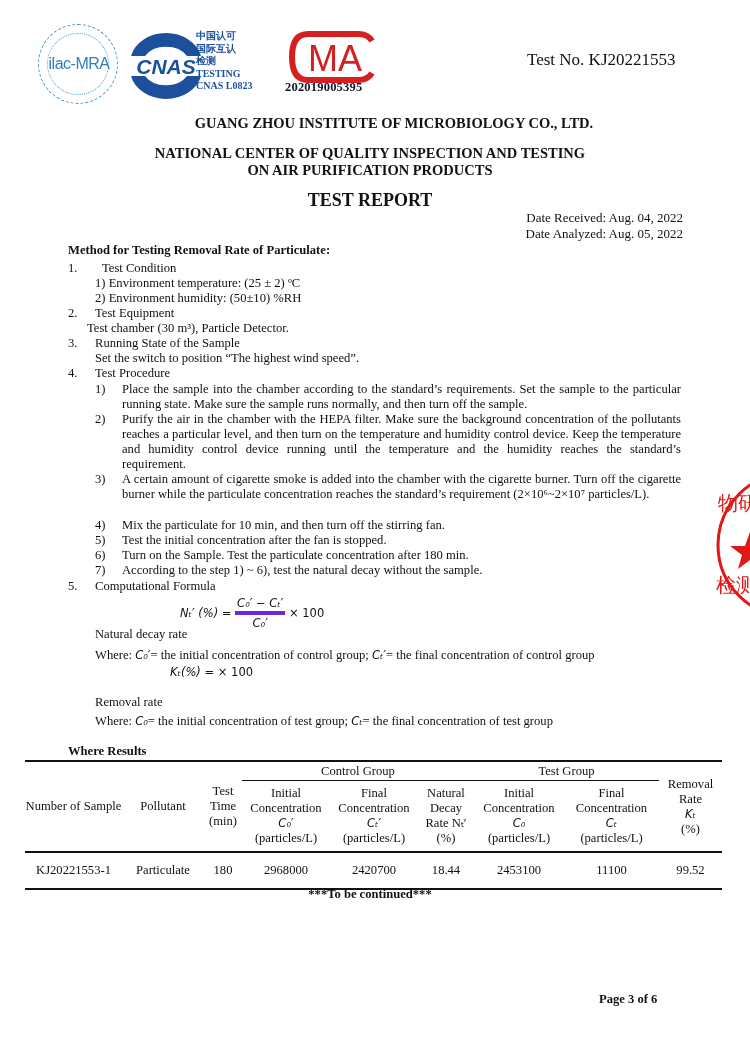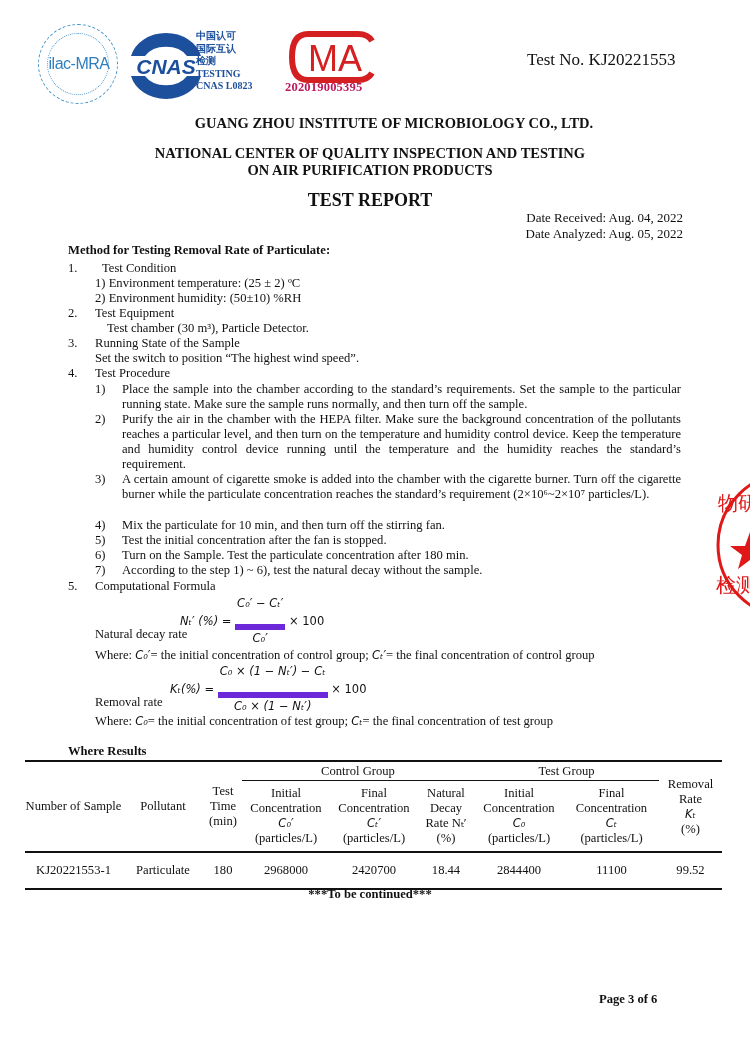--- a/index.html
+++ b/index.html
@@ -10,32 +10,32 @@
   .ilac { left: 38px; top: 24px; width: 80px; height: 80px; border-radius: 50%;
           border: 1.5px dashed #3d8fc7; box-sizing: border-box; }
   .ilac .inner { position: absolute; left: 8px; top: 8px; right: 8px; bottom: 8px; border-radius: 50%;
           border: 1px dotted #4a97cc; }
   .ilac .txt { position: absolute; left: -2px; top: 30px; width: 84px; text-align: center;
           font-family: "Liberation Sans", sans-serif; font-size: 16px; color: #2f7fbf; letter-spacing: -0.5px; }
   .cnas { left: 125px; top: 30px; width: 82px; height: 72px; }
   .cnas-txt { left: 196px; top: 30px; font-family: "Liberation Serif", serif; font-size: 10px; line-height: 12.5px;
               color: #1c4f9c; font-weight: bold; }
   .cma { left: 288px; top: 31px; width: 92px; height: 52px; }
-  .cma-num { left: 285px; top: 80px; font-size: 12.5px; font-weight: bold; color: #be185d; letter-spacing: 0.2px; }
+  .cma-num { left: 285px; top: 80px; font-size: 12.5px; font-weight: bold; color: #0f172a; letter-spacing: 0.2px; }
   .testno { left: 527px; top: 50px; font-size: 17px; }
   .h1 { left: 0; width: 740px; text-align: center; font-weight: bold; }
   .right { right: 67px; text-align: right; font-size: 13px; }
   .body-text { font-size: 12.6px; line-height: 15px; }
   .num { position: absolute; }
   .proc { position: absolute; left: 95px; width: 586px; font-size: 12.6px; line-height: 15px; text-align: justify; }
   .proc .n { position: absolute; left: 0; }
   .proc .t { margin-left: 27px; display: block; }
   .math { font-family: "DejaVu Sans", sans-serif; font-style: italic; font-size: 11.5px; }
   .frac { display: inline-block; vertical-align: middle; text-align: center; }
-  .frac .top { display: block; border-bottom: 6px solid #6d28d9; padding: 0 2px 14px; }
+  .frac .top { display: block; border-bottom: 4px solid #6d28d9; padding: 0 2px 1px; }
   .frac .bot { display: block; padding-top: 1px; }
   table.res { position: absolute; left: 25px; top: 760px; width: 697px; border-collapse: collapse;
               font-size: 12.6px; line-height: 15px; text-align: center; }
   table.res th { font-weight: normal; vertical-align: middle; padding: 0; }
   table.res td { padding: 0; height: 35px; }
   .stamp { right: -40px; top: 470px; width: 80px; height: 150px; }
 </style>
 </head>
 <body>
 
@@ -79,21 +79,21 @@
   <span class="num">1.</span>
   <span style="position:absolute;left:34px;white-space:nowrap;font-family:Liberation Serif, serif;">Test Condition</span>
 </div>
 <div class="abs body-text" style="left:95px;top:276px;white-space:nowrap;">1)  Environment temperature: (25 ± 2) ºC</div>
 <div class="abs body-text" style="left:95px;top:291px;white-space:nowrap;">2)  Environment humidity: (50±10) %RH</div>
 
 <div class="abs body-text" style="left:68px;top:306px;">
   <span class="num">2.</span>
   <span style="position:absolute;left:27px;white-space:nowrap;">Test Equipment</span>
 </div>
-<div class="abs body-text" style="left:107px;top:321px;white-space:nowrap;">Test chamber (30 m³), Particle Detector.</div>
+<div class="abs body-text" style="left:87px;top:321px;white-space:nowrap;">Test chamber (30 m³), Particle Detector.</div>
 
 <div class="abs body-text" style="left:68px;top:336px;">
   <span class="num">3.</span>
   <span style="position:absolute;left:27px;white-space:nowrap;">Running State of the Sample</span>
 </div>
 <div class="abs body-text" style="left:95px;top:351px;white-space:nowrap;">Set the switch to position “The highest wind speed”.</div>
 
 <div class="abs body-text" style="left:68px;top:366px;">
   <span class="num">4.</span>
   <span style="position:absolute;left:27px;white-space:nowrap;">Test Procedure</span>
@@ -138,21 +138,20 @@
   <span class="frac"><span class="top">C₀′ − Cₜ′</span><span class="bot">C₀′</span></span>
   <span style="vertical-align:middle;font-style:normal;">× 100</span>
 </div>
 <div class="abs body-text" style="left:95px;top:627px;">Natural decay rate</div>
 <div class="abs body-text" style="left:95px;top:648px;white-space:nowrap;">
   <span>Where: </span><span class="math">C₀′</span><span>= the initial concentration of control group; </span><span class="math">Cₜ′</span><span>= the final concentration of control group</span>
 </div>
 
 <div class="abs math" style="left:170px;top:664px;white-space:nowrap;">
   <span style="vertical-align:middle;">Kₜ(%) =</span>
-  <span class="frac"><span class="top">C₀ ×  (1 − Nₜ′)  − Cₜ</span><span class="bot">C₀ ×  (1 − Nₜ′)</span></span>
   <span style="vertical-align:middle;font-style:normal;">× 100</span>
 </div>
 <div class="abs body-text" style="left:95px;top:695px;">Removal rate</div>
 <div class="abs body-text" style="left:95px;top:714px;white-space:nowrap;">
   <span>Where: </span><span class="math">C₀</span><span>= the initial concentration of test group; </span><span class="math">Cₜ</span><span>= the final concentration of test group</span>
 </div>
 
 <div class="abs body-text" style="left:68px;top:744px;font-weight:bold;">Where Results</div>
 
 <table class="res">
@@ -215,21 +214,21 @@
     </tr>
   </thead>
   <tbody>
     <tr style="border-bottom:2px solid #111;">
       <td>KJ20221553-1</td>
       <td>Particulate</td>
       <td>180</td>
       <td>2968000</td>
       <td>2420700</td>
       <td>18.44</td>
-      <td>2844400</td>
+      <td>2453100</td>
       <td>11100</td>
       <td>99.52</td>
     </tr>
   </tbody>
 </table>
 
 <div class="abs h1" style="top:887px;font-size:12.6px;">***To be continued***</div>
 
 <div class="abs" style="left:599px;top:992px;font-size:12.6px;font-weight:bold;">Page 3 of 6</div>
 

